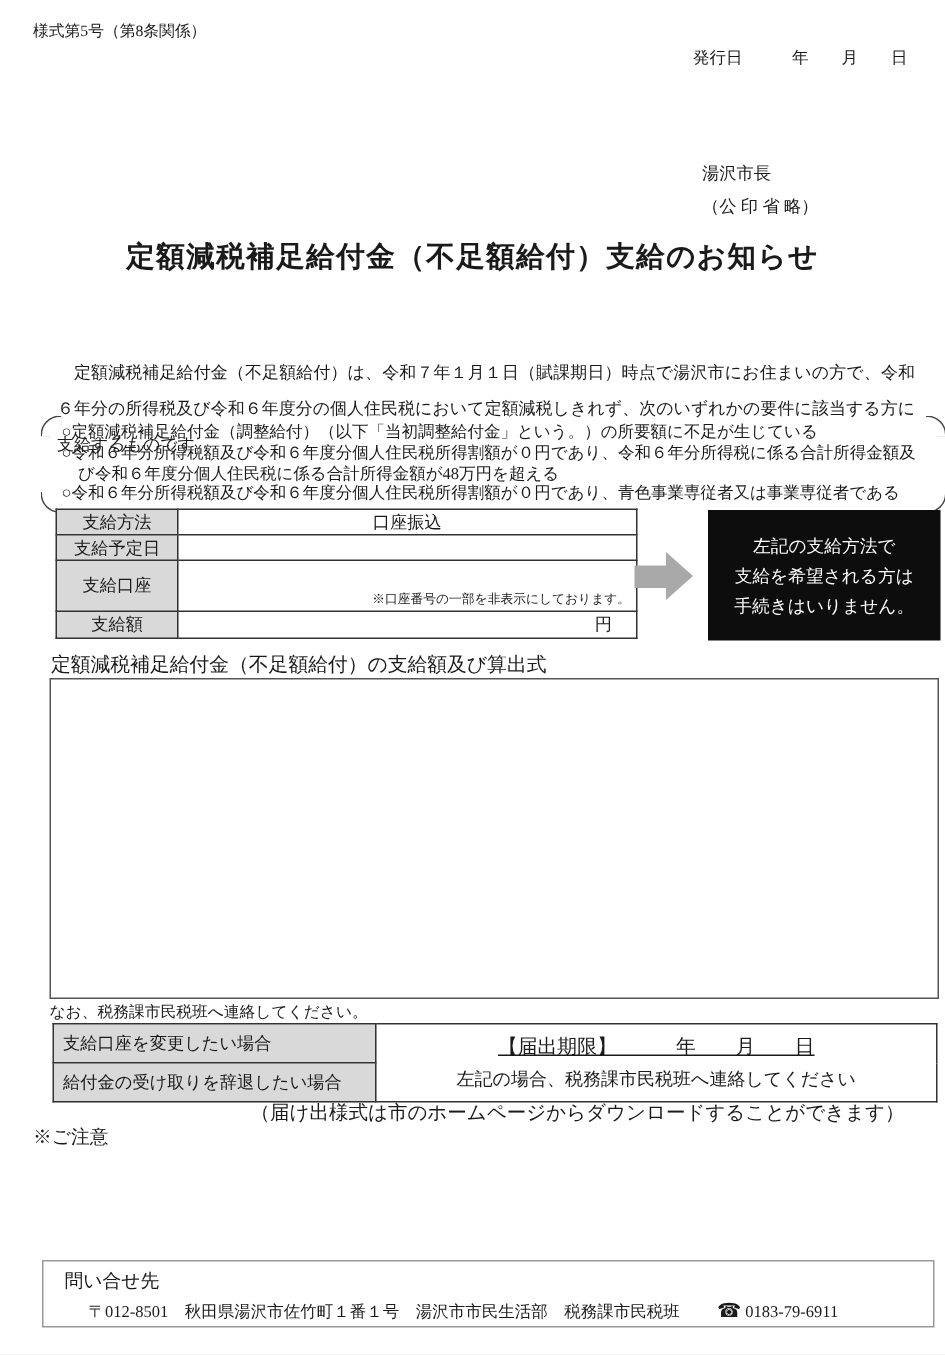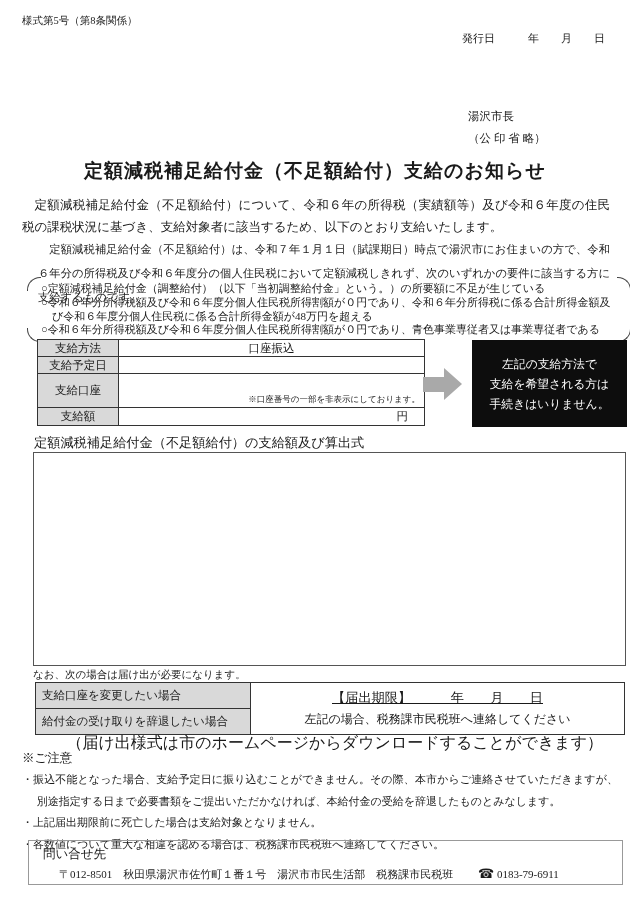--- a/index.html
+++ b/index.html
@@ -57,21 +57,21 @@
   .notice-lead { top:668px; left:33px; font-size:10.5px; }
 
   .report-table { top:682px; left:35px; width:590px; font-size:11.5px; }
   .report-table th, .report-table td { border:1px solid #333; }
   .report-table th { background:#d9d9d9; font-weight:normal; text-align:left;
                      width:202px; padding:3px 6px; height:19px; }
   .report-cell { text-align:center; vertical-align:middle; }
   .deadline { font-size:13.2px; padding:2px 0 3px 0;text-decoration:underline; }
   .instruction { font-size:12px; padding:1px 0 3px 0; }
 
-  .download-note { top:733px; right:27px; font-size:16px; }
+  .download-note { top:733px; right:27px; font-size:13px; }
 
   .caution-title { top:750px; left:22px; font-size:12.5px; }
   .cautions { top:769px; left:22px; right:12px; font-size:11px; line-height:21.5px; }
   .caution { text-indent:-1.35em; padding-left:1.35em; text-align:justify; }
 
   .contact-box { top:840px; left:28px; width:595px; height:45px;
                  border:1px solid #999; padding:5px 14px; box-sizing:border-box; }
   .contact-title { font-size:12.5px; }
   .contact-line { font-size:11px; margin-top:3px;margin-left:16px; }
   .phone-group { margin-left:22px; }
@@ -85,21 +85,20 @@
   <div class="abs form-number">様式第5号（第8条関係）</div>
   <div class="abs issue-date">発行日　　　年　　月　　日</div>
 
   <div class="abs addressee">
     <div>湯沢市長</div>
     <div>（公 印 省 略）</div>
   </div>
 
   <div class="abs title">定額減税補足給付金（不足額給付）支給のお知らせ</div>
 
-  <div class="abs para1">定額減税補足給付金（不足額給付）について、令和６年の所得税（実績額等）及び令和６年度の住民税の課税状況に基づき、支給対象者に該当するため、以下のとおり支給いたします。</div>
   <div class="abs para2">定額減税補足給付金（不足額給付）は、令和７年１月１日（賦課期日）時点で湯沢市にお住まいの方で、令和６年分の所得税及び令和６年度分の個人住民税において定額減税しきれず、次のいずれかの要件に該当する方に支給するものです。</div>
 
   <div class="abs conditions">
     <span class="corner c-tl"></span>
     <span class="corner c-bl"></span>
     <span class="corner c-tr"></span>
     <span class="corner c-br"></span>
     <div class="cond">○定額減税補足給付金（調整給付）（以下「当初調整給付金」という。）の所要額に不足が生じている</div>
     <div class="cond">○令和６年分所得税額及び令和６年度分個人住民税所得割額が０円であり、令和６年分所得税に係る合計所得金額及び令和６年度分個人住民税に係る合計所得金額が48万円を超える</div>
     <div class="cond">○令和６年分所得税額及び令和６年度分個人住民税所得割額が０円であり、青色事業専従者又は事業専従者である</div>
@@ -135,45 +134,40 @@
 
   <div class="abs calc-title">定額減税補足給付金（不足額給付）の支給額及び算出式</div>
 
   <div class="abs callout">
     <div>左記の支給方法で</div>
     <div>支給を希望される方は</div>
     <div>手続きはいりません。</div>
   </div>
   <div class="abs calc-box"></div>
 
-  <div class="abs notice-lead">なお、次の場合は届け出が必要になります。</div>
+  <div class="abs notice-lead">なお、税務課市民税班へ連絡してください。</div>
 
   <table class="abs report-table">
     <tbody>
         <tr>
       <th>支給口座を変更したい場合</th>
       <td class="report-cell" rowspan="2">
         <div class="deadline">【届出期限】　　　年　　月　　日</div>
         <div class="instruction">左記の場合、税務課市民税班へ連絡してください</div>
       </td>
     </tr>
     <tr>
       <th>給付金の受け取りを辞退したい場合</th>
     </tr>
   </tbody>
     </table>
 
   <div class="abs download-note">（届け出様式は市のホームページからダウンロードすることができます）</div>
 
   <div class="abs caution-title">※ご注意</div>
-  <div class="abs cautions">
-    <div class="caution">・振込不能となった場合、支給予定日に振り込むことができません。その際、本市からご連絡させていただきますが、別途指定する日まで必要書類をご提出いただかなければ、本給付金の受給を辞退したものとみなします。</div>
-    <div class="caution">・上記届出期限前に死亡した場合は支給対象となりません。</div>
-    <div class="caution">・各数値について重大な相違を認める場合は、税務課市民税班へ連絡してください。</div>
-  </div>
 
   <div class="abs contact-box">
     <div class="contact-title">問い合せ先</div>
     <div class="contact-line">
       <span>〒012-8501　秋田県湯沢市佐竹町１番１号　湯沢市市民生活部　税務課市民税班</span>
       <span class="phone-group">
         <span class="phone-icon">☎</span>
         <span>0183-79-6911</span>
       </span>
     </div>

